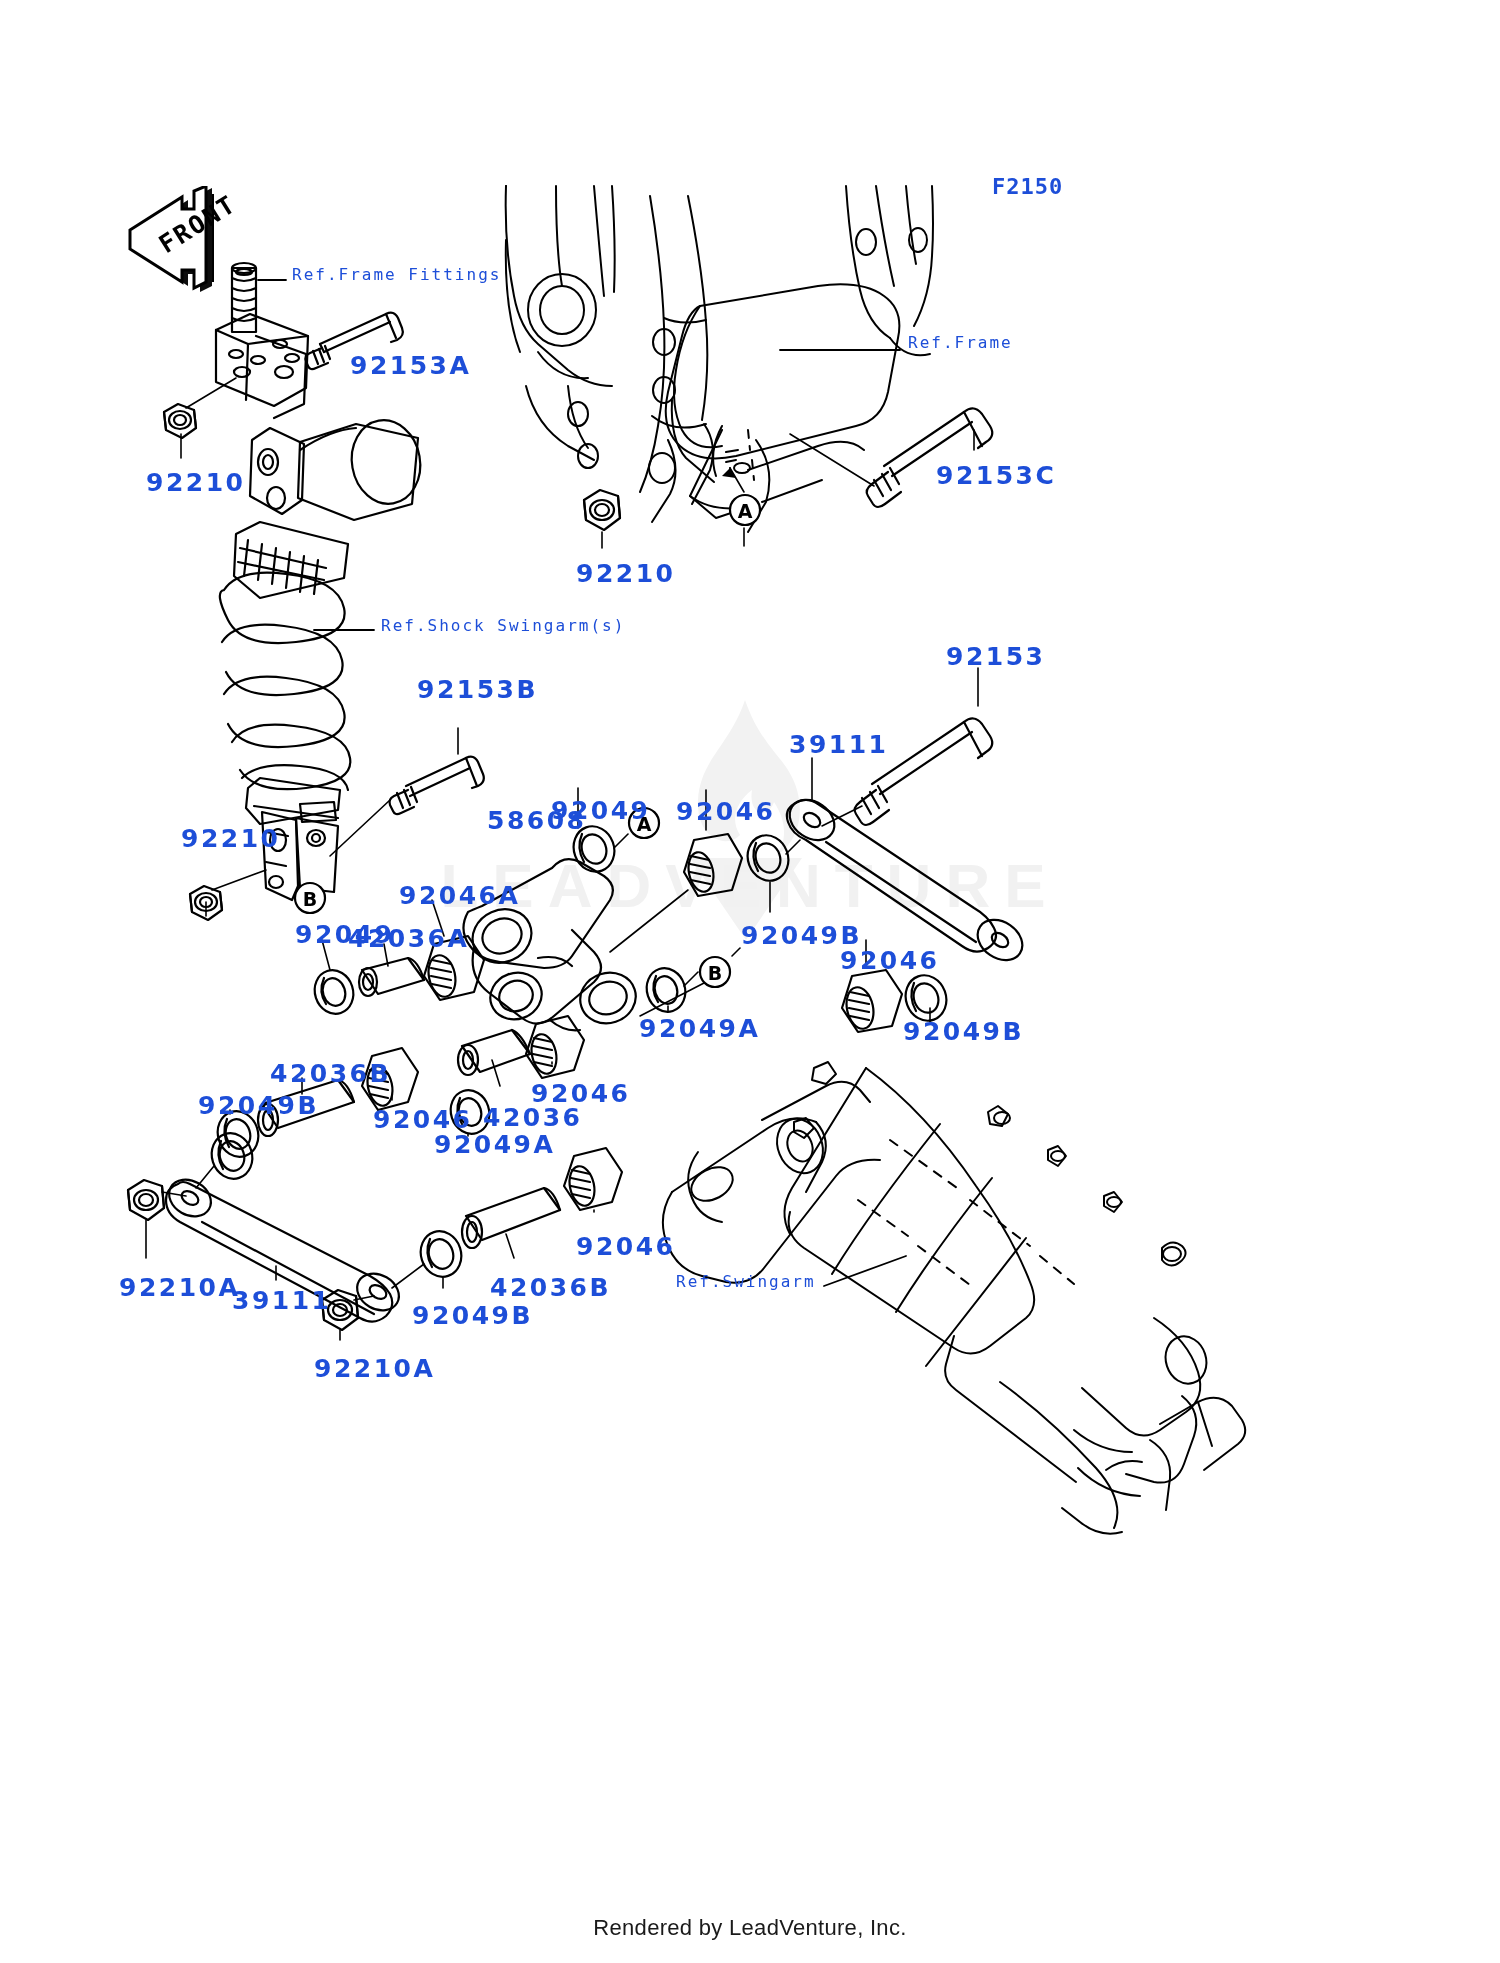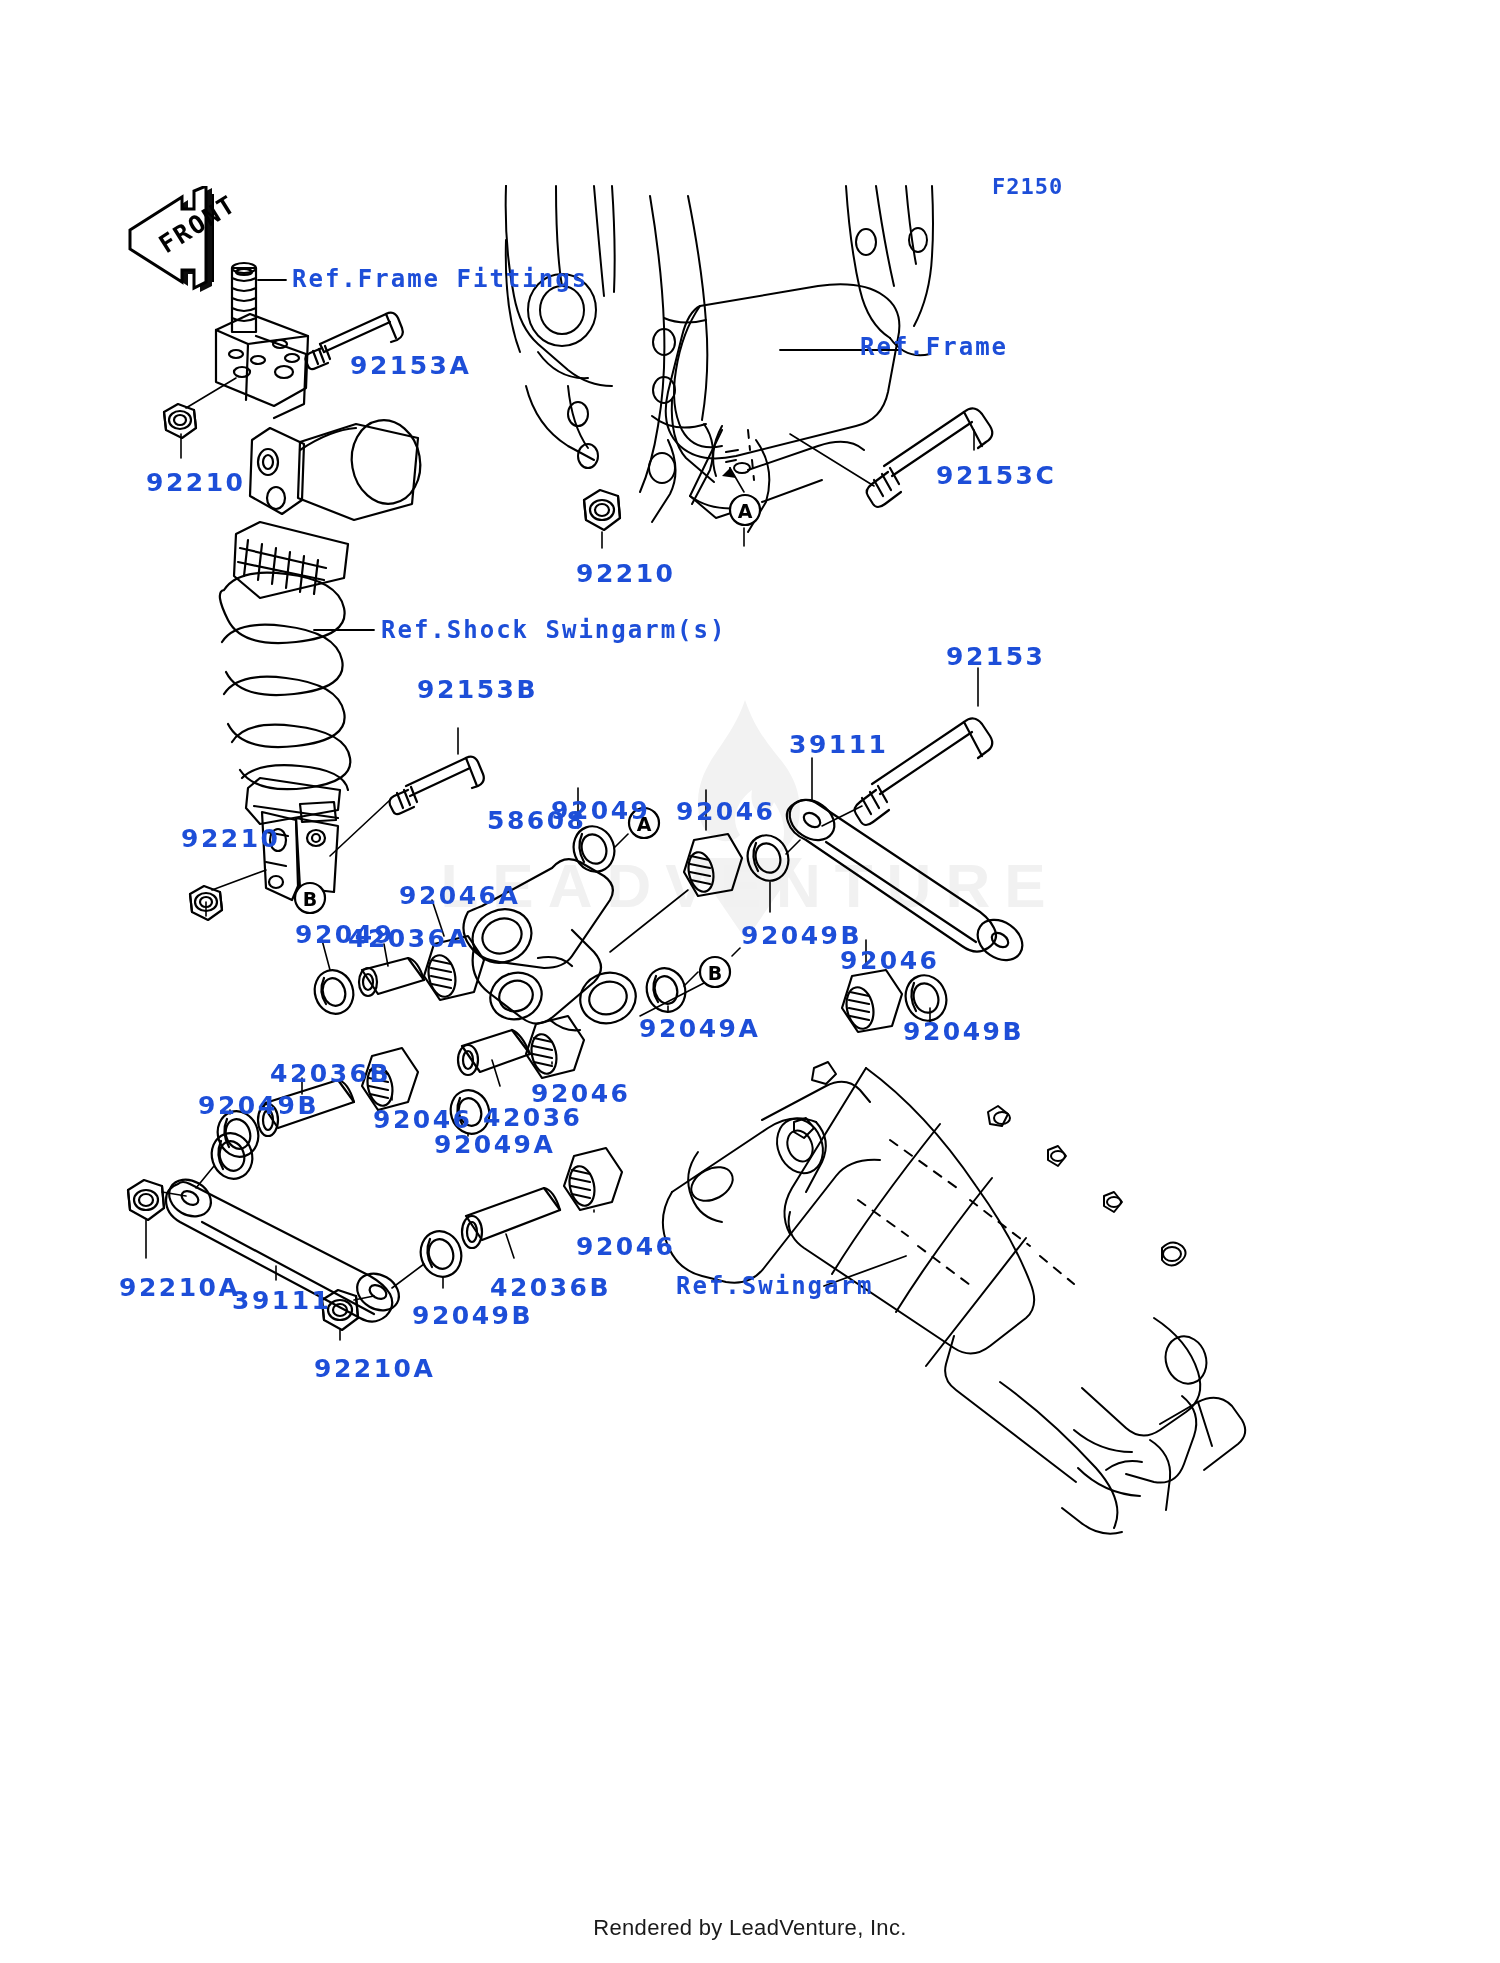--- a/index.html
+++ b/index.html
@@ -43,22 +43,22 @@
     font-family:"DejaVu Sans","Liberation Sans",sans-serif;
     font-weight:bold;
     font-size:25px;
     letter-spacing:2.5px;
     white-space:nowrap;
     color:#1d4ed8;
     line-height:1;
   }
   .lbl.ref{
     font-family:"DejaVu Sans Mono","Liberation Mono",monospace;
-    font-weight:bold;
-    font-size:24px;
+    font-weight:normal;
+    font-size:16px;
     letter-spacing:2px;
   }
   .lbl.code{
     font-family:"DejaVu Sans Mono","Liberation Mono",monospace;
     font-weight:bold;
     font-size:22px;
     letter-spacing:1px;
   }
   #footer{
     position:absolute;left:0;top:1915px;width:1500px;
@@ -536,21 +536,21 @@
 
       <path d="M640 1016 L706 982" stroke-width="1.6"></path>
       <path d="M732 956 L740 948" stroke-width="1.6"></path>
 
     </g>
   </svg>
 
   <div class="lbl code" style="left:992px;top:176px">F2150</div>
 
   <div class="lbl ref" style="left:292px;top:267px">Ref.Frame Fittings</div>
-  <div class="lbl ref" style="left:860px;top:335px">Ref.Frame</div>
+  <div class="lbl ref" style="left:908px;top:335px">Ref.Frame</div>
   <div class="lbl ref" style="left:381px;top:618px">Ref.Shock Swingarm(s)</div>
   <div class="lbl ref" style="left:676px;top:1274px">Ref.Swingarm</div>
 
   <svg style="position:absolute;left:728px;top:493px" width="34" height="34">
     <circle cx="17" cy="17" r="15" fill="#fff" stroke="#000" stroke-width="2.2"></circle>
     <text x="17" y="25" text-anchor="middle" font-family="DejaVu Sans, sans-serif" font-size="19" font-weight="bold" fill="#000">A</text>
   </svg>
   <svg style="position:absolute;left:293px;top:881px" width="34" height="34">
     <circle cx="17" cy="17" r="15" fill="#fff" stroke="#000" stroke-width="2.2"></circle>
     <text x="17" y="25" text-anchor="middle" font-family="DejaVu Sans, sans-serif" font-size="19" font-weight="bold" fill="#000">B</text>

